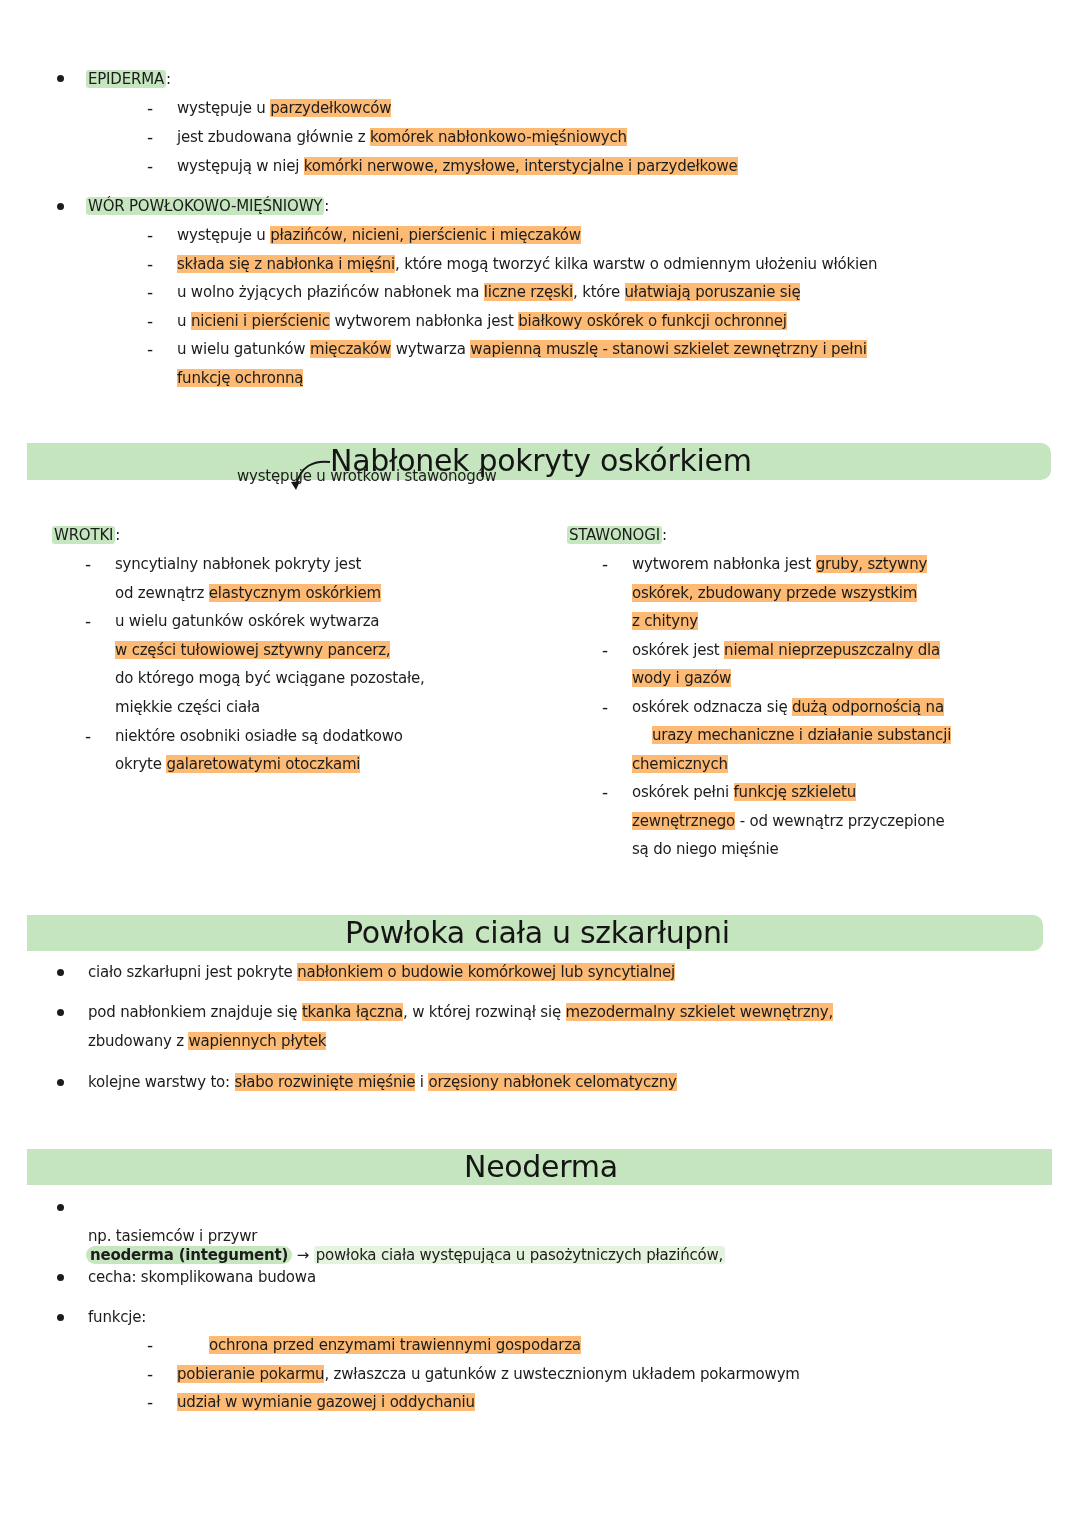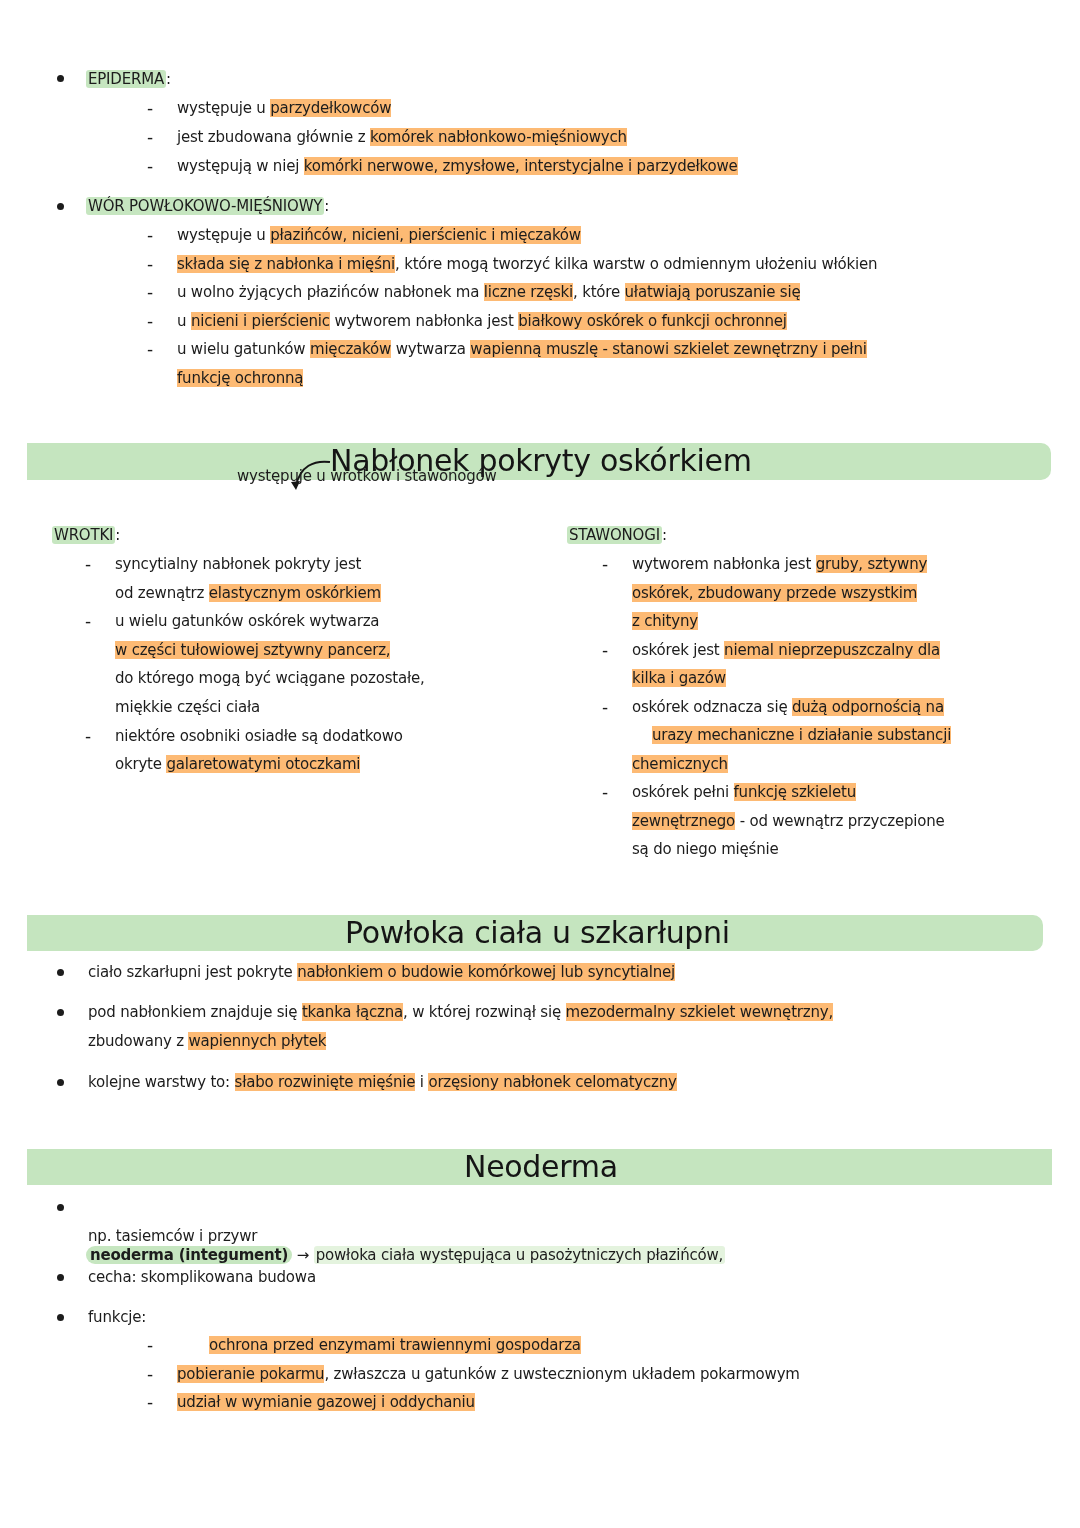--- a/index.html
+++ b/index.html
@@ -81,21 +81,21 @@
   </div>
 
 <span class="line" style="left:567px; top:524px;"><span class="hl-g">STAWONOGI</span>:</span>
 <div id="stawonogi-lines">
     <span class="dash" style="left: 602px; top: 553px;">-</span>
     <span class="line" style="left: 632px; top: 553px;"><span>wytworem nabłonka jest </span><span class="hl-y">gruby, sztywny</span></span>
     <span class="line" style="left: 632px; top: 581.5px;"><span class="hl-y">oskórek, zbudowany przede wszystkim</span></span>
     <span class="line" style="left: 632px; top: 610px;"><span class="hl-y">z chityny</span></span>
     <span class="dash" style="left: 602px; top: 638.5px;">-</span>
     <span class="line" style="left: 632px; top: 638.5px;"><span>oskórek jest </span><span class="hl-y">niemal nieprzepuszczalny dla</span></span>
-    <span class="line" style="left: 632px; top: 667px;"><span class="hl-y">kilka i gazów</span></span>
+    <span class="line" style="left: 632px; top: 667px;"><span class="hl-y">wody i gazów</span></span>
     <span class="dash" style="left: 602px; top: 695.5px;">-</span>
     <span class="line" style="left: 632px; top: 695.5px;"><span>oskórek odznacza się </span><span class="hl-y">dużą odpornością na</span></span>
     <span class="line" style="left: 632px; top: 724px; margin-left: 20px;"><span class="hl-y">urazy mechaniczne i działanie substancji</span></span>
     <span class="line" style="left: 632px; top: 752.5px;"><span class="hl-y">chemicznych</span></span>
     <span class="dash" style="left: 602px; top: 781px;">-</span>
     <span class="line" style="left: 632px; top: 781px;"><span>oskórek pełni </span><span class="hl-y">funkcję szkieletu</span></span>
     <span class="line" style="left: 632px; top: 809.5px;"><span class="hl-y">zewnętrznego</span><span> - od wewnątrz przyczepione</span></span>
     <span class="line" style="left: 632px; top: 838px;"><span>są do niego mięśnie</span></span>
   </div>
 

